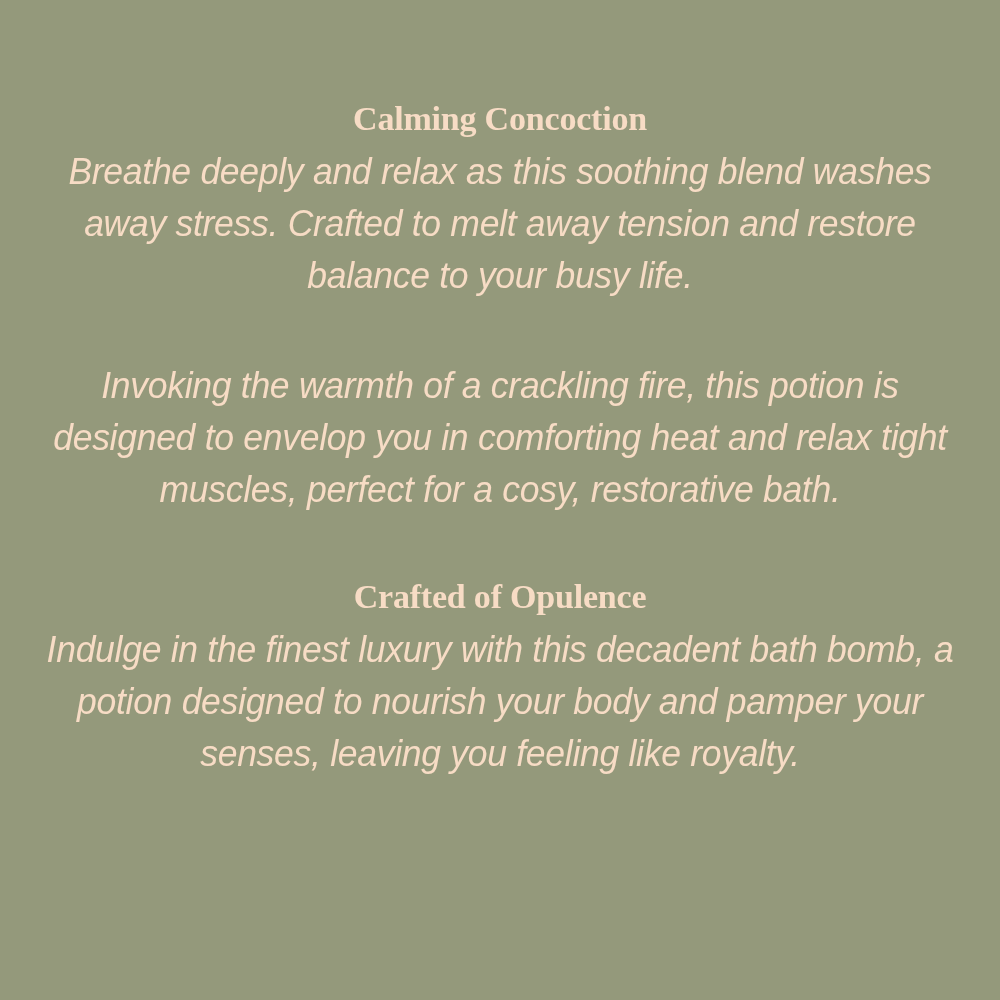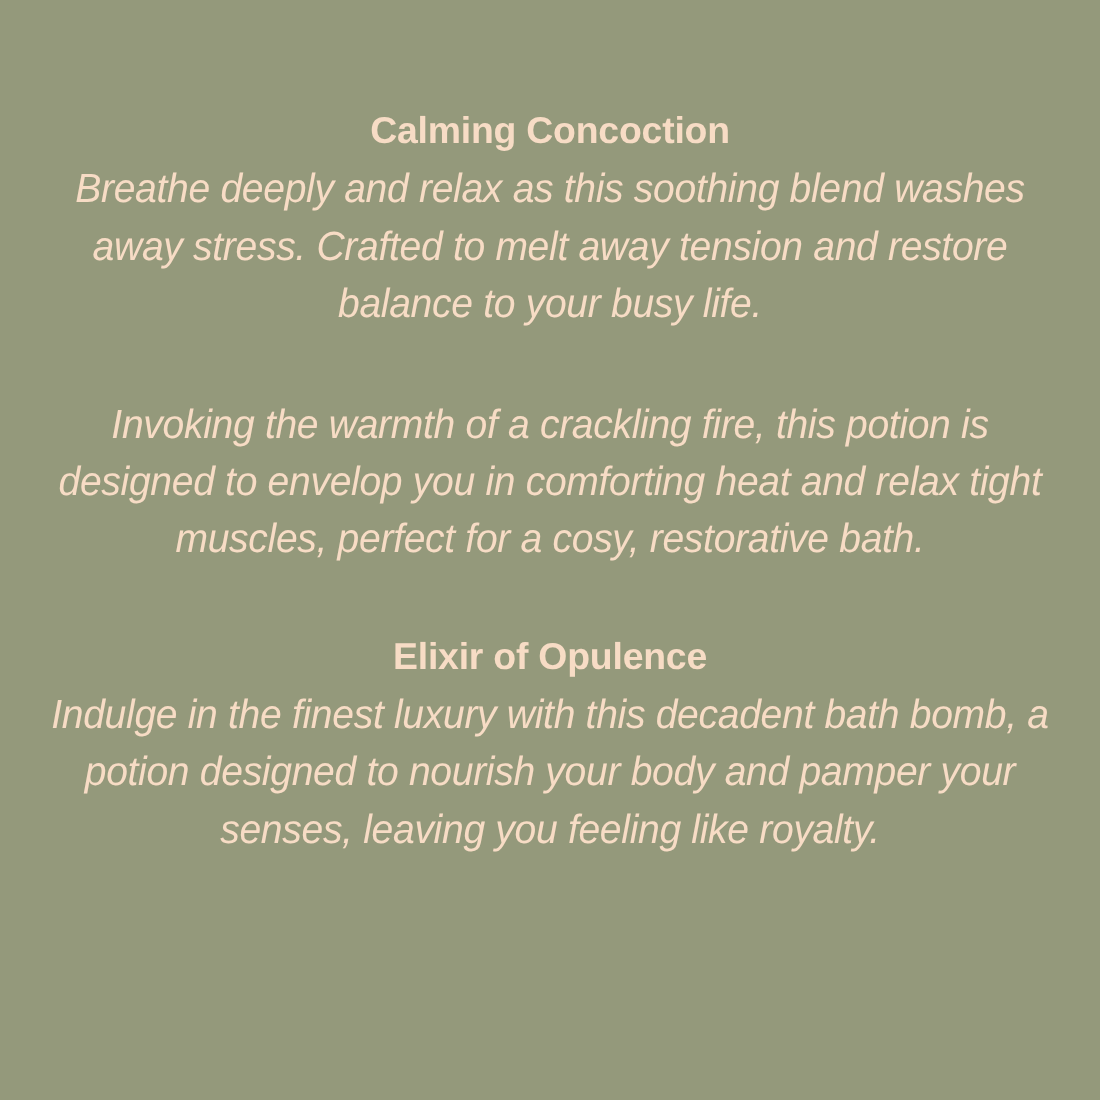--- a/index.html
+++ b/index.html
@@ -25,21 +25,21 @@
   }
   .section {
     text-align: center;
     margin-bottom: 58px;
   }
   .section:last-child {
     margin-bottom: 0;
   }
   .blurb-title {
     color: #F7DCC5;
-    font-family: Liberation Sans, sans-serif;
+    font-family: Liberation Serif, serif;
     font-weight: bold;
     font-size: 34px;
     line-height: 46px;
     letter-spacing: -0.2px;
     margin: 0 0 4px 0;
     text-align: center;
   }
   .blurb-body {
     color: #F7DCC5;
     font-family: "Liberation Sans", "DejaVu Sans", sans-serif;
@@ -64,17 +64,17 @@
   <div class="section">
     <h2 class="blurb-title">Calming Concoction</h2>
     <p class="blurb-body">Breathe deeply and relax as this soothing blend washes away stress. Crafted to melt away tension and restore balance to your busy life.</p>
   </div>
 
   <div class="section">
     <p class="blurb-body">Invoking the warmth of a crackling fire, this potion is designed to envelop you in comforting heat and relax tight muscles, perfect for a cosy, restorative bath.</p>
   </div>
 
   <div class="section">
-    <h2 class="blurb-title">Elixir of Opulence</h2>
+    <h2 class="blurb-title">Crafted of Opulence</h2>
     <p class="blurb-body">Indulge in the finest luxury with this decadent bath bomb, a potion designed to nourish your body and pamper your senses, leaving you feeling like royalty.</p>
   </div>
 
 </div>
 
 </body></html>

